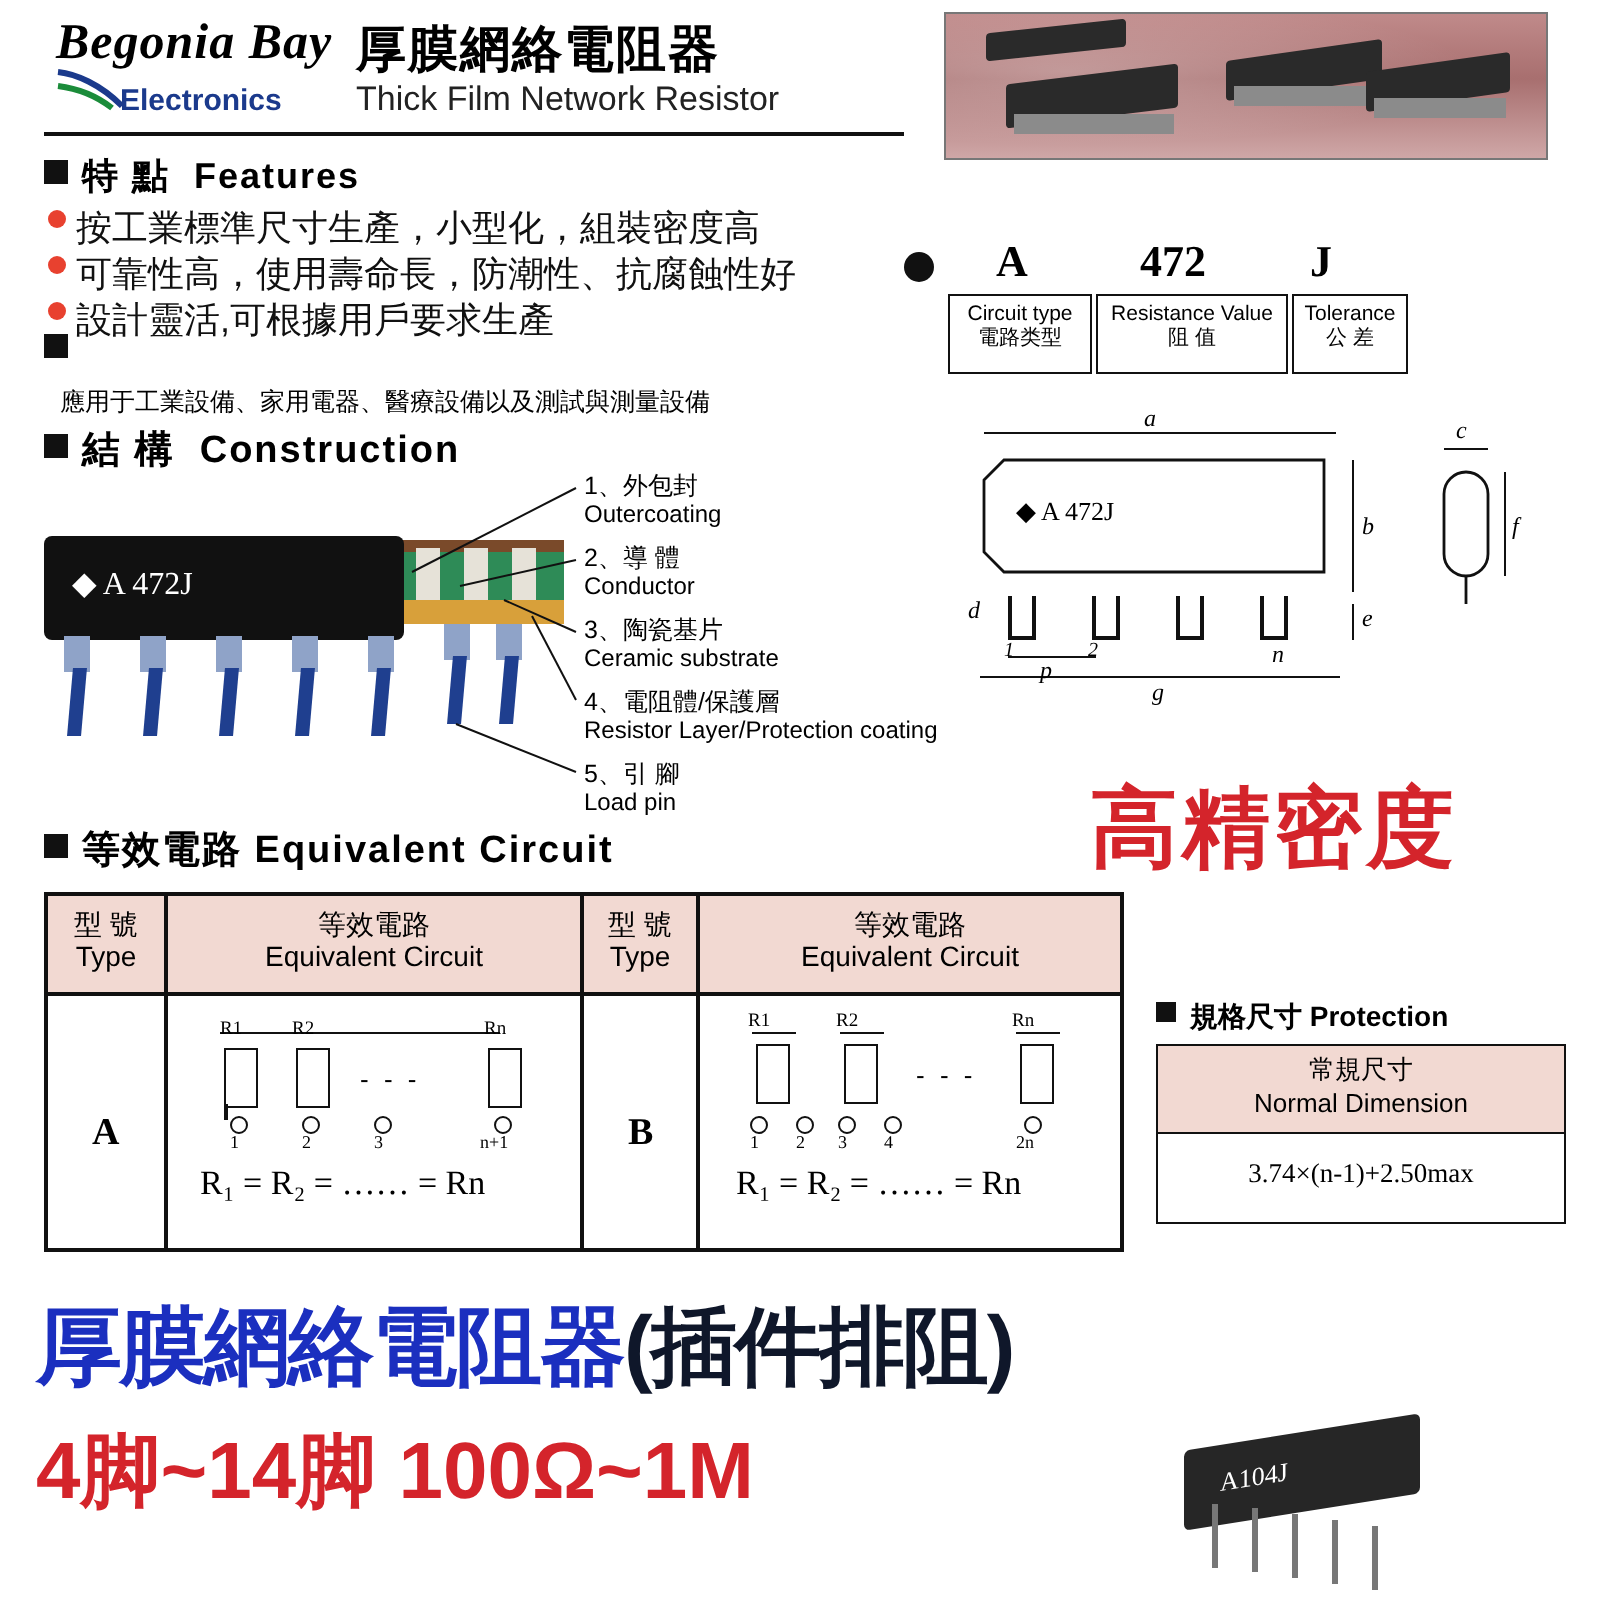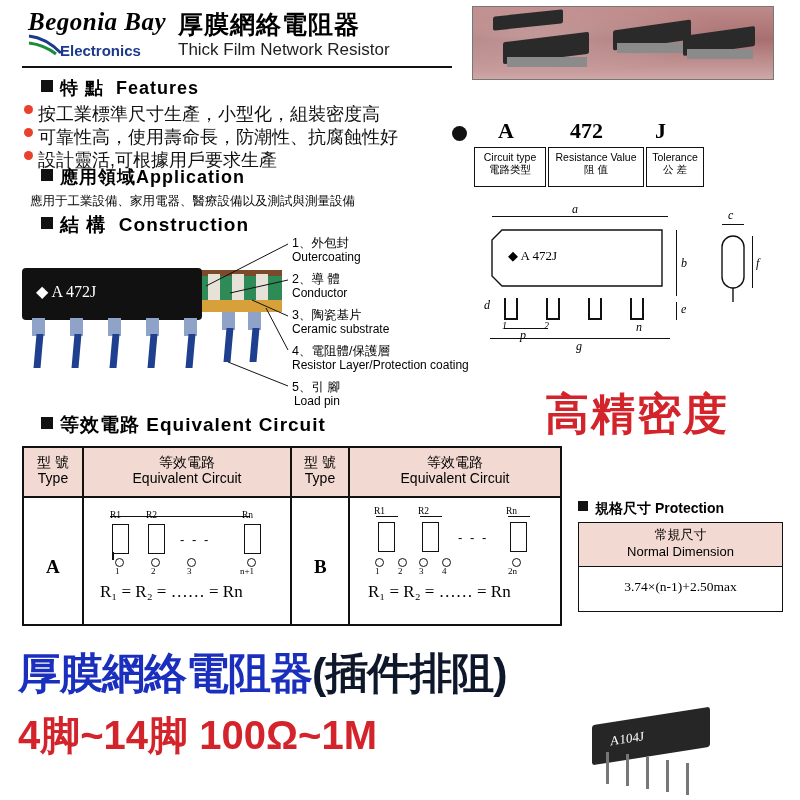--- a/index.html
+++ b/index.html
@@ -23,21 +23,21 @@
   
   #photo{left:472px;top:6px;width:300px;height:72px;border:1px solid #777;
     background:
       radial-gradient(ellipse at 20% 40%, rgba(255,255,255,.28), rgba(0,0,0,0) 60%),
       linear-gradient(#c08a8a,#a86f6f 45%,#cfa7a7);
     overflow:hidden;}
   .chipblk{position:absolute;background:#2a2a2a;border-radius:2px;}
   .pinrow{position:absolute;height:10px;background:#8b8b8b;}
 
   
-  .sec-head{font-size:18px;font-weight:bold;letter-spacing:1px;margin-left:19px;}
+  .sec-head{font-size:18px;font-weight:bold;letter-spacing:1px;}
   .sq{display:inline-block;width:12px;height:12px;background:#111;margin-right:7px;vertical-align:2px;}
   .bul{position:absolute;font-size:18px;color:#111;}
   .dot{position:absolute;width:9px;height:9px;border-radius:50%;background:#e8412f;}
 
   
   .mk-letter{position:absolute;font-size:22px;font-weight:bold;font-family:"Liberation Serif",serif;}
   .mkbox{position:absolute;border:1px solid #111;text-align:center;line-height:1.15;font-size:10.5px;padding-top:3px;box-sizing:border-box;}
   #mk-dot{position:absolute;width:15px;height:15px;border-radius:50%;background:#111;}
 
   
@@ -108,21 +108,21 @@
   <span class="sq"></span><span>特 點</span>&nbsp;&nbsp;<span>Features</span>
 </div>
 <div class="dot" style="left:24px;top:105px;"></div>
 <div class="bul" style="left:38px;top:102px;">按工業標準尺寸生產，小型化，組裝密度高</div>
 <div class="dot" style="left:24px;top:128px;"></div>
 <div class="bul" style="left:38px;top:125px;">可靠性高，使用壽命長，防潮性、抗腐蝕性好</div>
 <div class="dot" style="left:24px;top:151px;"></div>
 <div class="bul" style="left:38px;top:148px;">設計靈活,可根據用戶要求生產</div>
 
 <div class="abs sec-head" style="left:22px;top:165px;">
-  <span class="sq"></span><span>應用領域Application</span>
+  <span class="sq"></span>
 </div>
 <div class="abs" style="left:30px;top:193px;font-size:12.5px;">應用于工業設備、家用電器、醫療設備以及測試與測量設備</div>
 
 <div class="abs sec-head" style="left:22px;top:212px;font-size:19px;">
   <span class="sq"></span><span>結 構</span>&nbsp;&nbsp;<span>Construction</span>
 </div>
 
 <div class="abs" id="construction-figure" style="left:22px;top:262px;width:280px;height:110px;">
 
   <div class="abs" style="left:150px;top:10px;width:110px;height:30px;background:#2e8b57;"></div>
@@ -170,21 +170,21 @@
   <span class="cl-en">Conductor</span>
 </div>
 <div class="callout" style="left:292px;top:308px;">
   <span>3、</span><span>陶瓷基片</span><br>
   <span class="cl-en">Ceramic substrate</span>
 </div>
 <div class="callout" style="left:292px;top:344px;">
   <span>4、</span><span>電阻體/保護層</span><br>
   <span class="cl-en">Resistor Layer/Protection coating</span>
 </div>
-<div class="callout" style="left:292px;top:380px;text-align:right;">
+<div class="callout" style="left:292px;top:380px;">
   <span>5、</span><span>引 腳</span><br>
   <span class="cl-en">Load pin</span>
 </div>
 
 <div id="mk-dot" style="left:452px;top:126px;"></div>
 <div class="mk-letter" style="left:498px;top:118px;">A</div>
 <div class="mk-letter" style="left:570px;top:118px;">472</div>
 <div class="mk-letter" style="left:655px;top:118px;">J</div>
 
 <div class="mkbox" style="left:474px;top:147px;width:72px;height:40px;">

